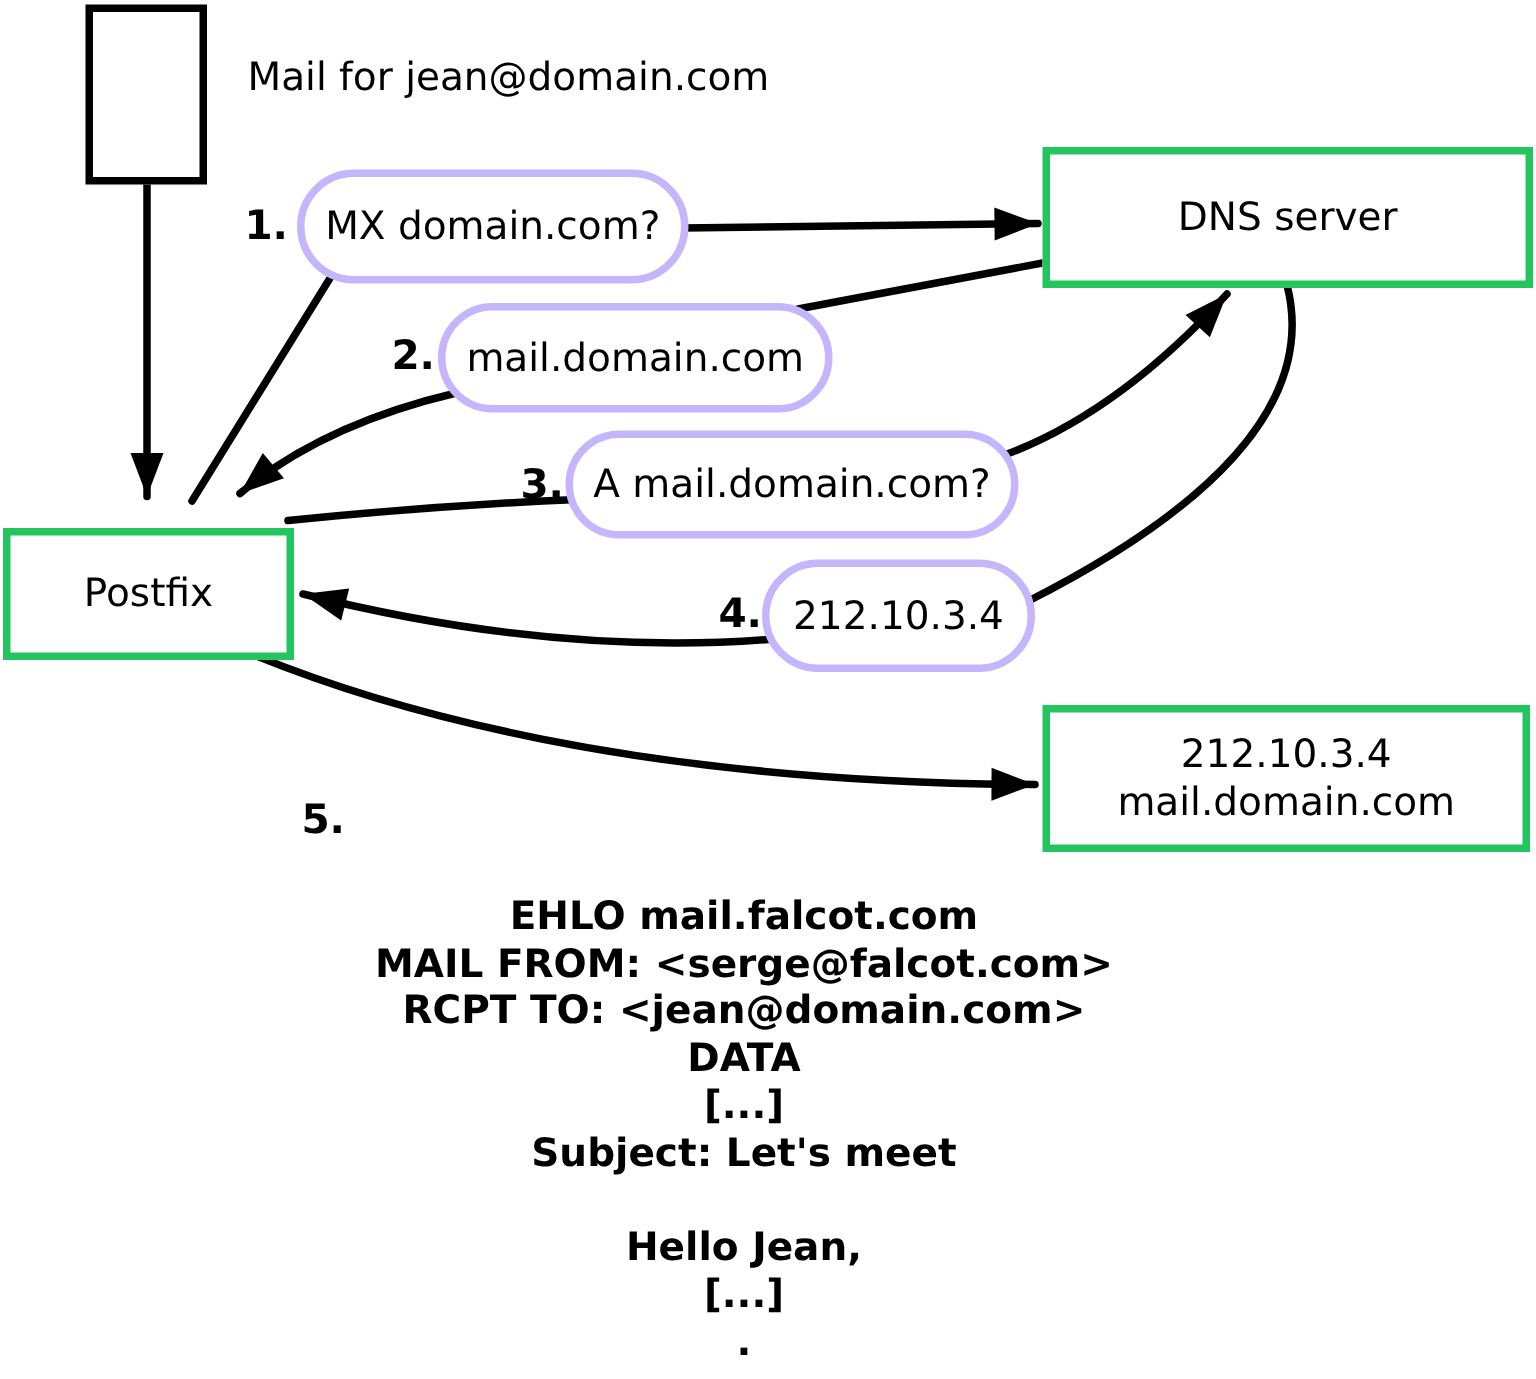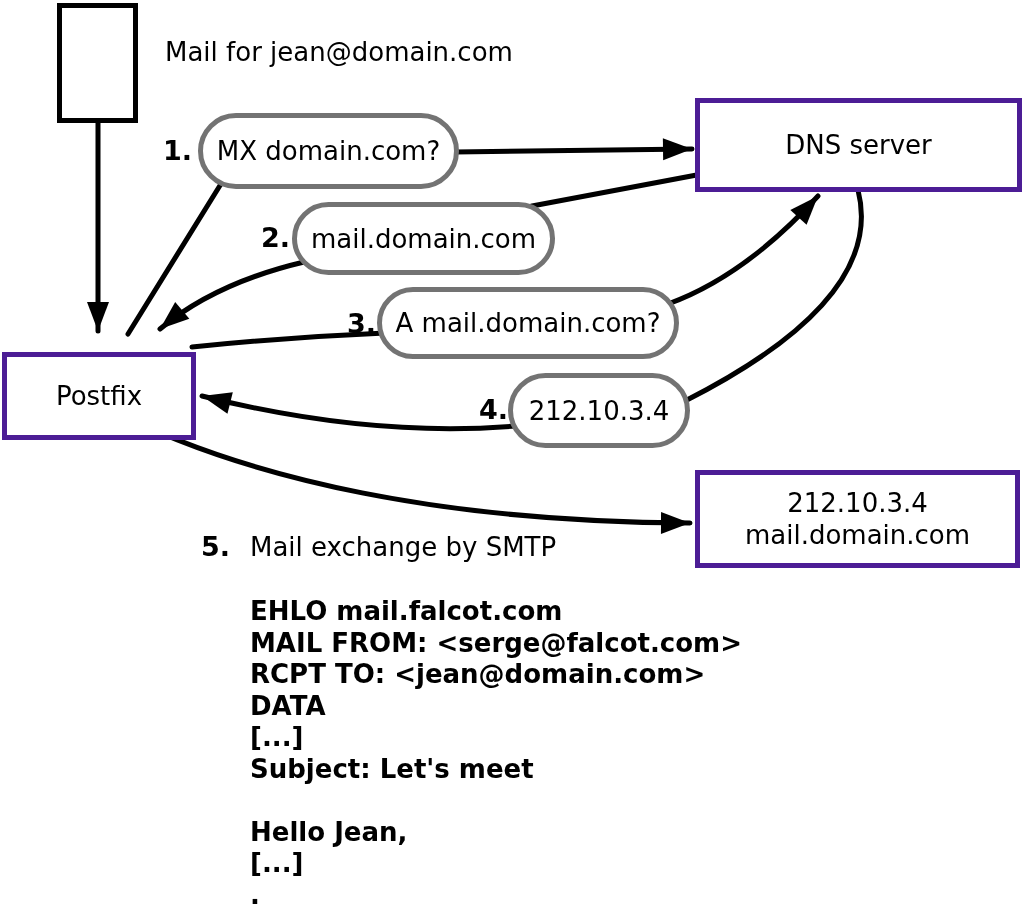--- a/index.html
+++ b/index.html
@@ -15,43 +15,44 @@
   .stage svg.connectors {
     position: absolute;
     left: 0; top: 0;
     width: 1024px; height: 919px;
     z-index: 1;
   }
   .node, .pill, .envelope, .txt, .num, .smtp {
     position: absolute;
     box-sizing: border-box;
     z-index: 2;
+    text-align: center;
   }
   .envelope {
     left: 57px; top: 3px;
     width: 81px; height: 120px;
     border: 5px solid #000;
     background: #fff;
   }
   .node {
-    border: 5px solid #4c1d95;
+    border: 5px solid #22c55e;
     background: #fff;
     display: flex;
     flex-direction: column;
     align-items: center;
     justify-content: center;
     font-size: 26px;
     line-height: 32px;
     white-space: nowrap;
   }
   .node.postfix { left: 2px;   top: 352px; width: 194px; height: 88px; }
   .node.dns     { left: 695px; top: 98px;  width: 327px; height: 94px; }
   .node.mailsrv { left: 695px; top: 470px; width: 325px; height: 98px; text-align: center; }
   .pill {
-    border: 5px solid #737373;
+    border: 5px solid #c4b5fd;
     border-radius: 40px;
     background: #fff;
     display: flex;
     align-items: center;
     justify-content: center;
     font-size: 26px;
     white-space: nowrap;
   }
   .pill.p1 { left: 198px; top: 113px; width: 261px; height: 76px; }
   .pill.p2 { left: 292px; top: 202px; width: 263px; height: 73px; }
@@ -130,21 +131,20 @@
 
   <div class="node postfix">Postfix</div>
   <div class="node dns">DNS server</div>
 
   <div class="node mailsrv">
     <div>212.10.3.4</div>
     <div>mail.domain.com</div>
   </div>
 
   <div class="num n5">5.</div>
-  <div class="txt step5">Mail exchange by SMTP</div>
 
   <pre class="smtp">EHLO mail.falcot.com
 MAIL FROM: &lt;serge@falcot.com&gt;
 RCPT TO: &lt;jean@domain.com&gt;
 DATA
 [...]
 Subject: Let's meet
 
 Hello Jean,
 [...]

